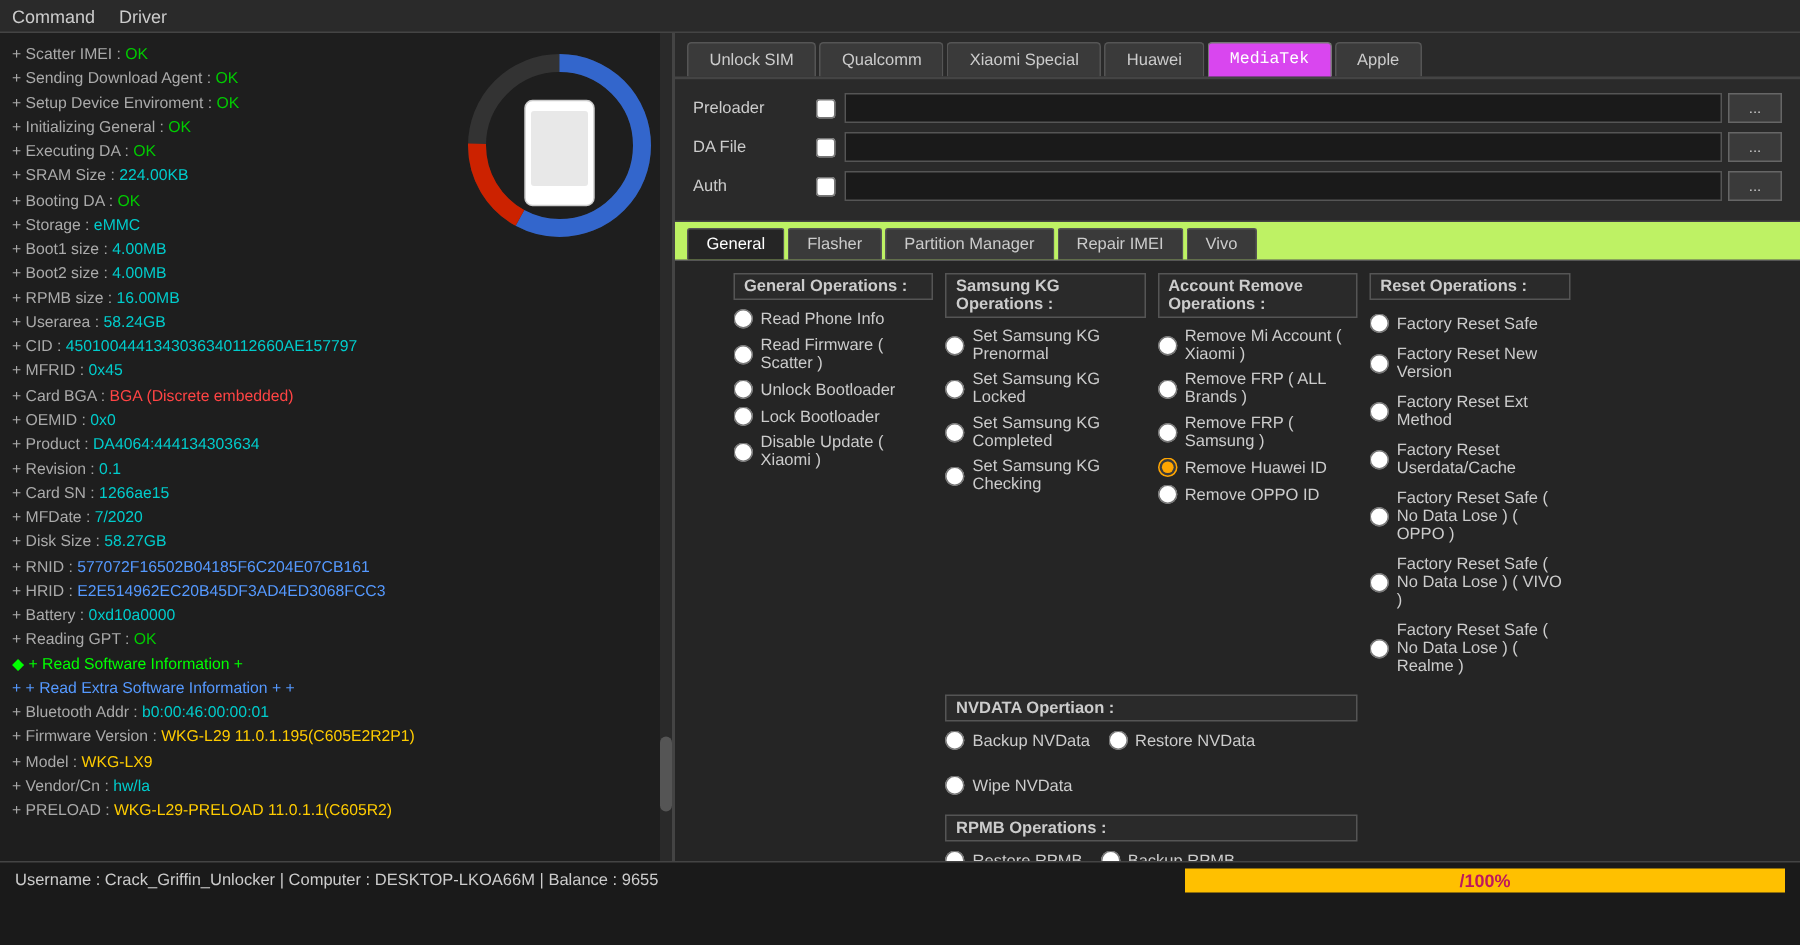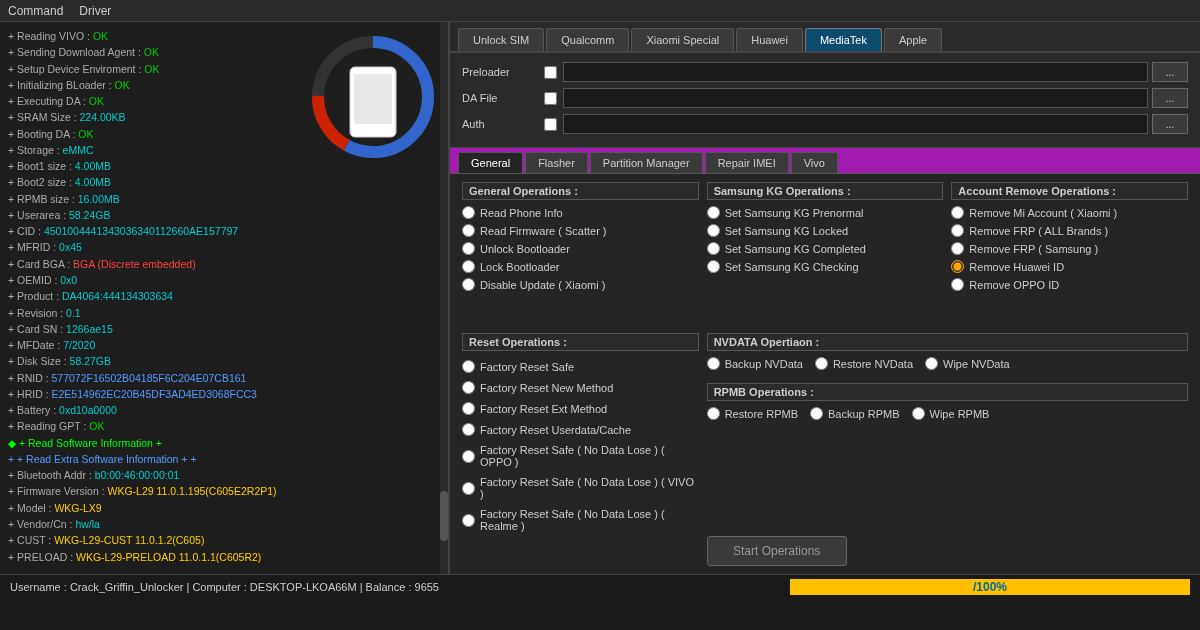--- a/index.html
+++ b/index.html
@@ -89,23 +89,24 @@
       background: #3a3a3a;
       border: 1px solid #555;
       border-bottom: none;
       color: #ccc;
       cursor: pointer;
       font-size: 11px;
       border-radius: 3px 3px 0 0;
     }
 
     .top-tab.active {
-      background: #0c4a6e;
+      background: #d946ef;
       color: #fff;
       border-color: #777;
+      font-family: Liberation Mono, monospace;
     }
 
     
     .config-section {
       padding: 8px 12px;
       background: #2a2a2a;
       border-bottom: 1px solid #444;
     }
 
     .config-row {
@@ -142,21 +143,21 @@
       border: 1px solid #666;
       color: #ccc;
       cursor: pointer;
       font-size: 10px;
       margin-left: 4px;
     }
 
     
     .inner-tabs {
       display: flex;
-      background: #a21caf;
+      background: #bef264;
       padding: 4px 8px 0 8px;
       gap: 2px;
       border-bottom: 1px solid #555;
     }
 
     .inner-tab {
       padding: 4px 12px;
       background: #3a3a3a;
       border: 1px solid #555;
       border-bottom: none;
@@ -169,24 +170,25 @@
     .inner-tab.active {
       background: #252525;
       color: #fff;
     }
 
     
     .operations-area {
       flex: 1;
       padding: 8px 12px;
       display: grid;
-      grid-template-columns: 1fr 1fr 1fr;
+      grid-template-columns: 1fr 1fr 1fr 1fr 1fr;
       grid-template-rows: auto auto;
       gap: 8px;
       overflow: hidden;
+      margin-left: 27px;
     }
 
     .ops-group {
       display: flex;
       flex-direction: column;
     }
 
     .ops-group-title {
       color: #ccc;
       font-size: 11px;
@@ -247,21 +249,21 @@
       flex: 1;
     }
 
     .status-progress {
       width: 400px;
       height: 16px;
       background: #ffc000;
       display: flex;
       align-items: center;
       justify-content: center;
-      color: #0369a1;
+      color: #be185d;
       font-weight: bold;
       font-size: 12px;
     }
 
     
     .circle-svg {
       width: 130px;
       height: 130px;
     }
 
@@ -290,24 +292,24 @@
 <div class="menu-bar">
   <span>Command</span>
   <span>Driver</span>
 </div>
 
 <div class="main-content">
 
   <div class="log-panel">
     <div id="log-container">
 
-    <div class="log-entry"><span class="label">+ Reading VIVO : </span><span class="ok">OK</span></div>
+    <div class="log-entry"><span class="label">+ Scatter IMEI : </span><span class="ok">OK</span></div>
         <div class="log-entry"><span class="label">+ Sending Download Agent : </span><span class="ok">OK</span></div>
         <div class="log-entry"><span class="label">+ Setup Device Enviroment : </span><span class="ok">OK</span></div>
-        <div class="log-entry"><span class="label">+ Initializing BLoader : </span><span class="ok">OK</span></div>
+        <div class="log-entry"><span class="label">+ Initializing General : </span><span class="ok">OK</span></div>
         <div class="log-entry"><span class="label">+ Executing DA : </span><span class="ok">OK</span></div>
         <div class="log-entry"><span class="label">+ SRAM Size : </span><span class="highlight-cyan">224.00KB</span></div>
         <div class="log-entry"><span class="label">+ Booting DA : </span><span class="ok">OK</span></div>
         <div class="log-entry"><span class="label">+ Storage : </span><span class="highlight-cyan">eMMC</span></div>
         <div class="log-entry"><span class="label">+ Boot1 size : </span><span class="highlight-cyan">4.00MB</span></div>
         <div class="log-entry"><span class="label">+ Boot2 size : </span><span class="highlight-cyan">4.00MB</span></div>
         <div class="log-entry"><span class="label">+ RPMB size : </span><span class="highlight-cyan">16.00MB</span></div>
         <div class="log-entry"><span class="label">+ Userarea : </span><span class="highlight-cyan">58.24GB</span></div>
         <div class="log-entry"><span class="label">+ CID : </span><span class="highlight-cyan">4501004441343036340112660AE157797</span></div>
         <div class="log-entry"><span class="label">+ MFRID : </span><span class="highlight-cyan">0x45</span></div>
@@ -321,21 +323,20 @@
         <div class="log-entry"><span class="label">+ RNID : </span><span class="highlight-blue">577072F16502B04185F6C204E07CB161</span></div>
         <div class="log-entry"><span class="label">+ HRID : </span><span class="highlight-blue">E2E514962EC20B45DF3AD4ED3068FCC3</span></div>
         <div class="log-entry"><span class="label">+ Battery : </span><span class="highlight-cyan">0xd10a0000</span></div>
         <div class="log-entry"><span class="label">+ Reading GPT : </span><span class="ok">OK</span></div>
         <div class="log-entry"><span class="highlight-green">◆ + Read Software Information +</span></div>
         <div class="log-entry"><span class="highlight-blue">+ + Read Extra Software Information + +</span></div>
         <div class="log-entry"><span class="label">+ Bluetooth Addr : </span><span class="highlight-cyan">b0:00:46:00:00:01</span></div>
         <div class="log-entry"><span class="label">+ Firmware Version : </span><span class="highlight-yellow">WKG-L29 11.0.1.195(C605E2R2P1)</span></div>
         <div class="log-entry"><span class="label">+ Model : </span><span class="highlight-yellow">WKG-LX9</span></div>
         <div class="log-entry"><span class="label">+ Vendor/Cn : </span><span class="highlight-cyan">hw/la</span></div>
-        <div class="log-entry"><span class="label">+ CUST : </span><span class="highlight-yellow">WKG-L29-CUST 11.0.1.2(C605)</span></div>
         <div class="log-entry"><span class="label">+ PRELOAD : </span><span class="highlight-yellow">WKG-L29-PRELOAD 11.0.1.1(C605R2)</span></div>
       </div>
 
     <div class="progress-circle-area">
       <svg class="circle-svg" viewBox="0 0 130 130">
 
         <circle cx="65" cy="65" r="55" fill="none" stroke="#333" stroke-width="12"></circle>
 
         <circle cx="65" cy="65" r="55" fill="none" stroke="#3366cc" stroke-width="12" stroke-dasharray="200 145" stroke-dashoffset="0" transform="rotate(-90 65 65)"></circle>
 
@@ -462,21 +463,21 @@
       </div>
 
       <div style="display:flex; flex-direction:column; gap:3px;">
         <div class="ops-group-title">Reset Operations :</div>
         <div class="ops-item">
           <input type="radio" name="reset_op" style=""> 
             <span>Factory Reset Safe</span>
         </div>
         <div class="ops-item">
           <input type="radio" name="reset_op" style=""> 
-            <span>Factory Reset New Method</span>
+            <span>Factory Reset New Version</span>
         </div>
         <div class="ops-item">
           <input type="radio" name="reset_op" style=""> 
             <span>Factory Reset Ext Method</span>
         </div>
         <div class="ops-item">
           <input type="radio" name="reset_op" style=""> 
             <span>Factory Reset Userdata/Cache</span>
         </div>
         <div class="ops-item">

